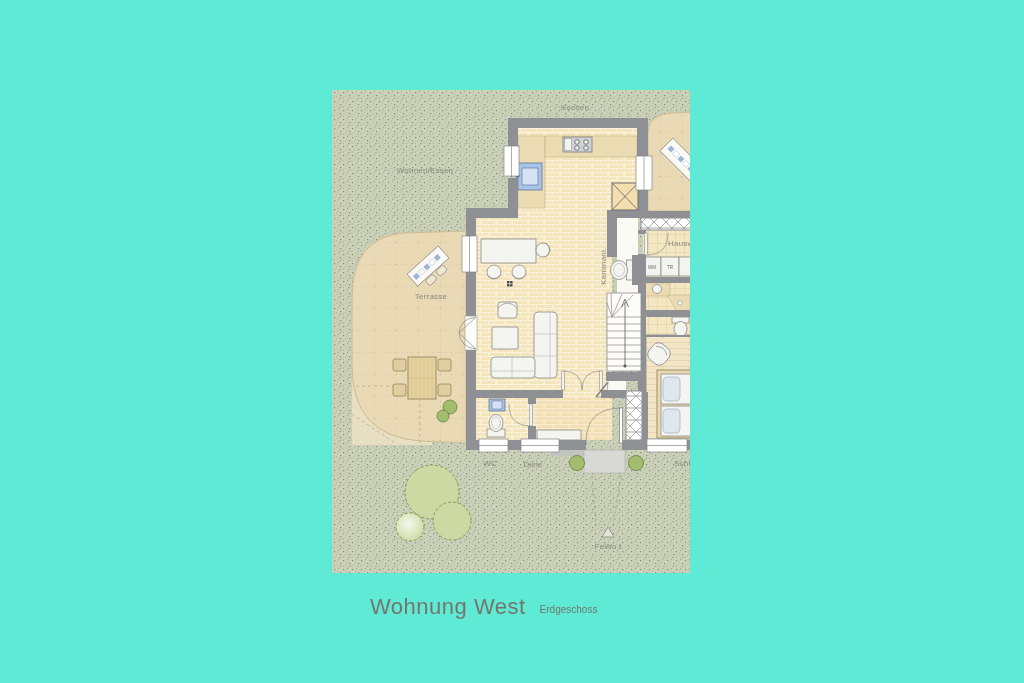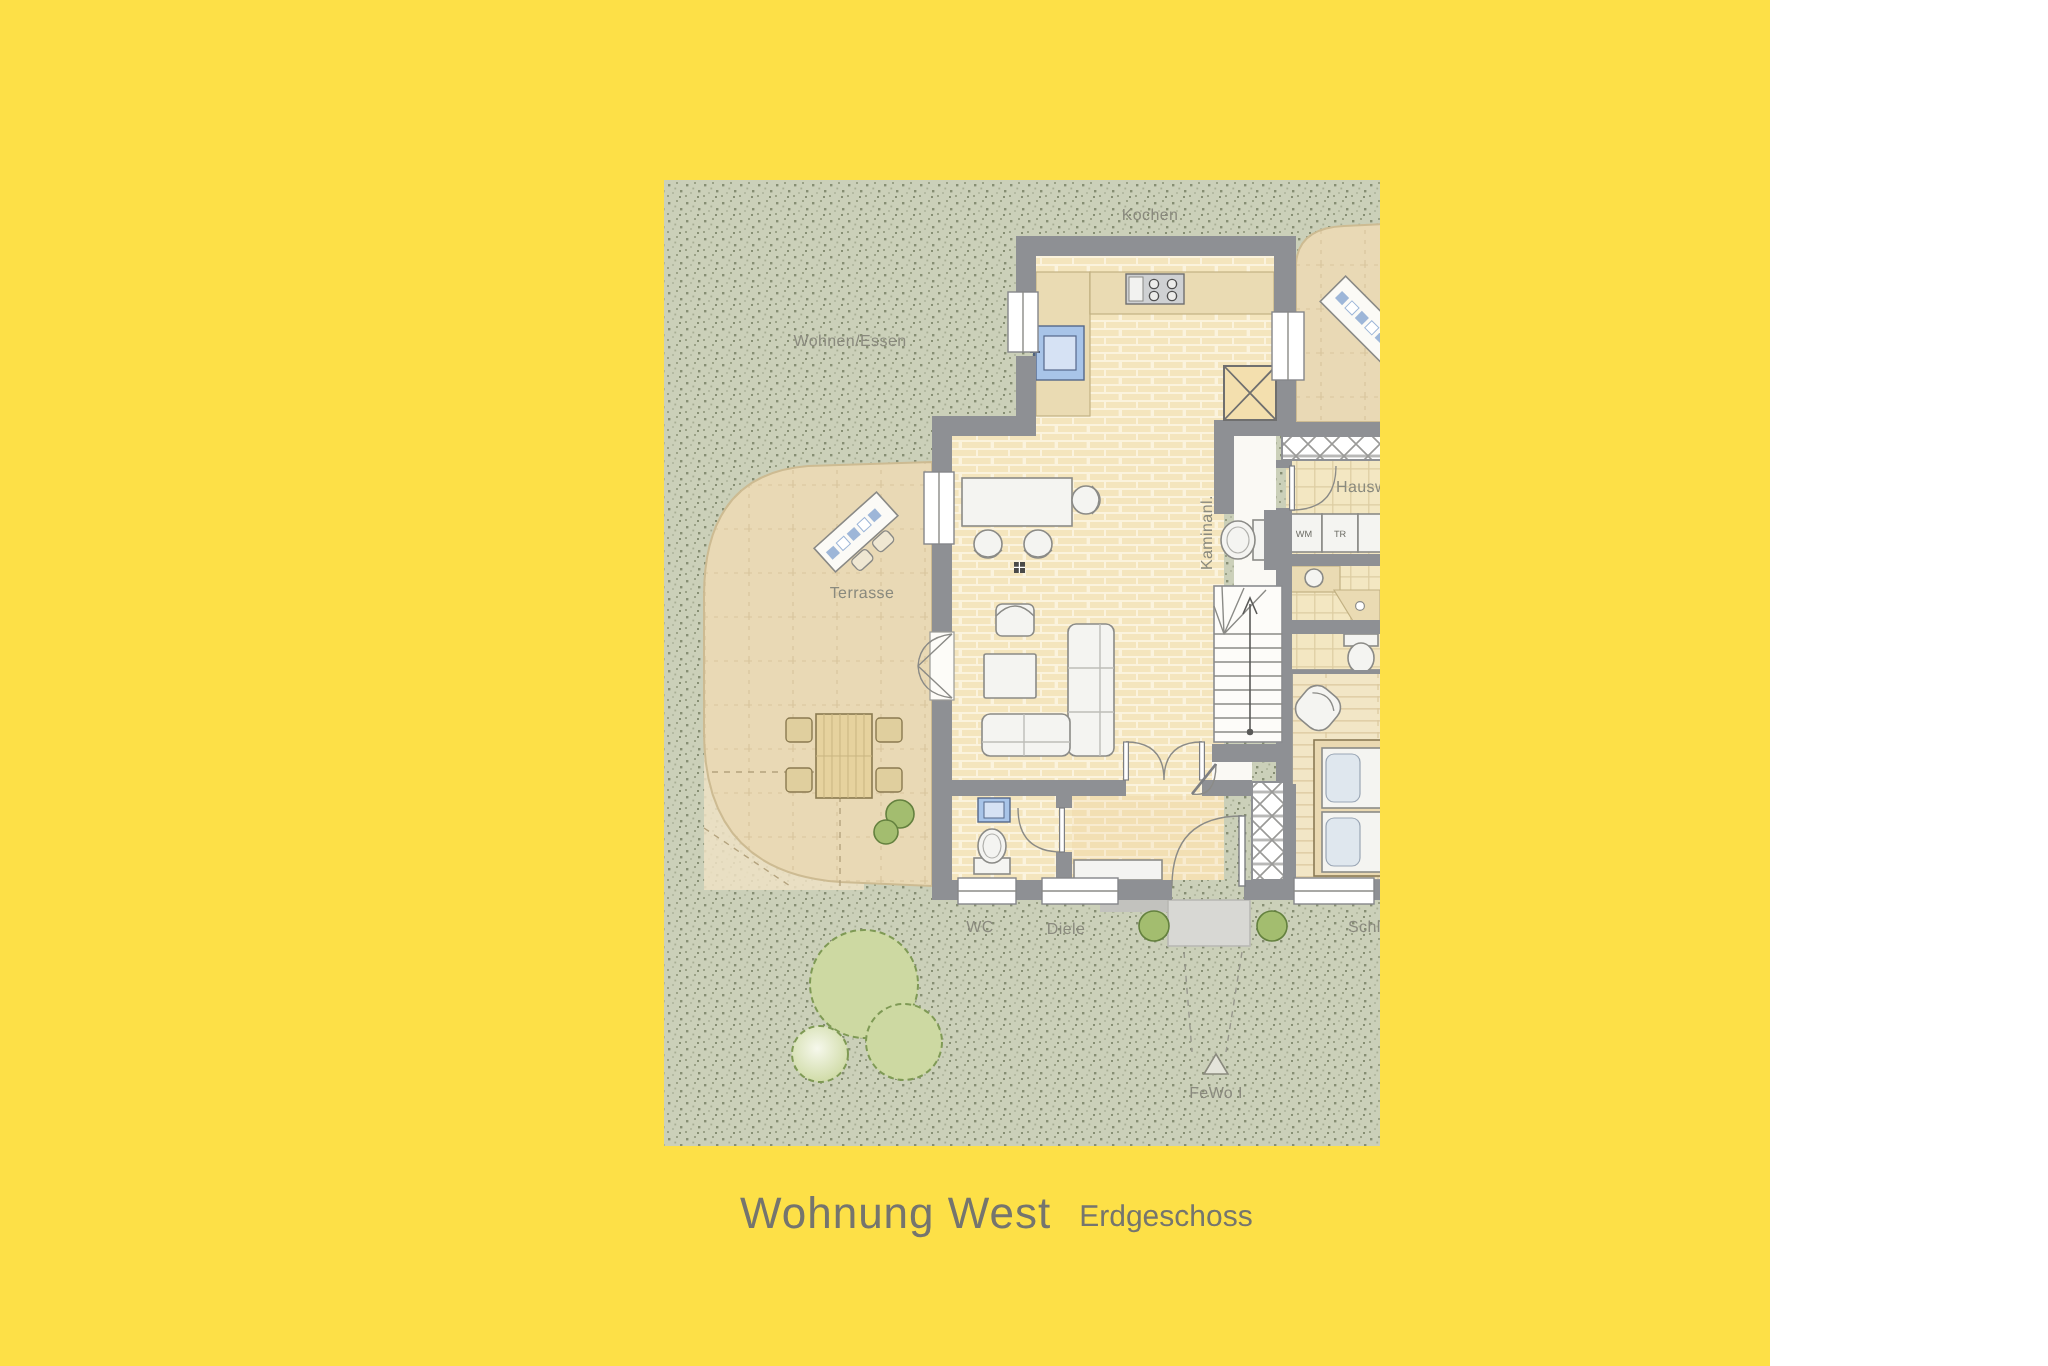--- a/index.html
+++ b/index.html
@@ -1,21 +1,21 @@
 <!DOCTYPE html>
 <html><head>
 <meta charset="utf-8">
 <style>
   html,body{margin:0;padding:0;background:#ffffff;}
-  #stage{position:relative;width:885px;height:683px;background:#fde047;overflow:hidden;
+  #stage{position:relative;width:1024px;height:683px;background:#5eead4;overflow:hidden;
          font-family:"Liberation Sans",sans-serif;}
   #plan{position:absolute;left:332px;top:90px;width:358px;height:483px;overflow:hidden;}
   #titleblock{position:absolute;left:334px;top:594px;white-space:nowrap;color:#75756e;}
   #titleblock .main{font-size:22px;letter-spacing:.5px;margin-left:36px;}
-  #titleblock .sub{font-size:15px;margin-left:14px;position:relative;top:-1px;}
+  #titleblock .sub{font-size:10px;margin-left:14px;position:relative;top:-1px;}
   svg text{font-family:"Liberation Sans",sans-serif;}
   .lbl{fill:#8a8a7e;font-size:8px;letter-spacing:.2px;}
   .lblsm{fill:#6d6d66;font-size:4.6px;}
   .wall{fill:#8e9094;}
   .furn{fill:#f4f4f1;stroke:#8b8b87;stroke-width:.8;}
   .arc{fill:none;stroke:#8b8b87;stroke-width:.7;}
   .win{fill:#ffffff;stroke:#85878a;stroke-width:.7;}
   .cnt{fill:#eadbb3;stroke:#c2b183;stroke-width:.6;}
 </style>
 </head>

